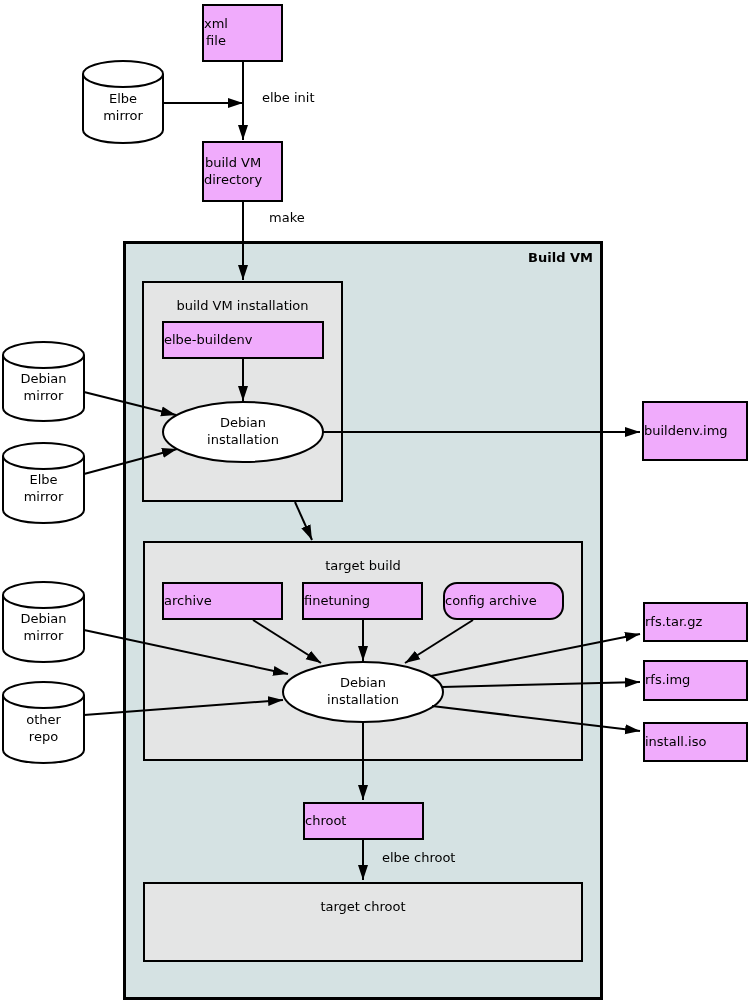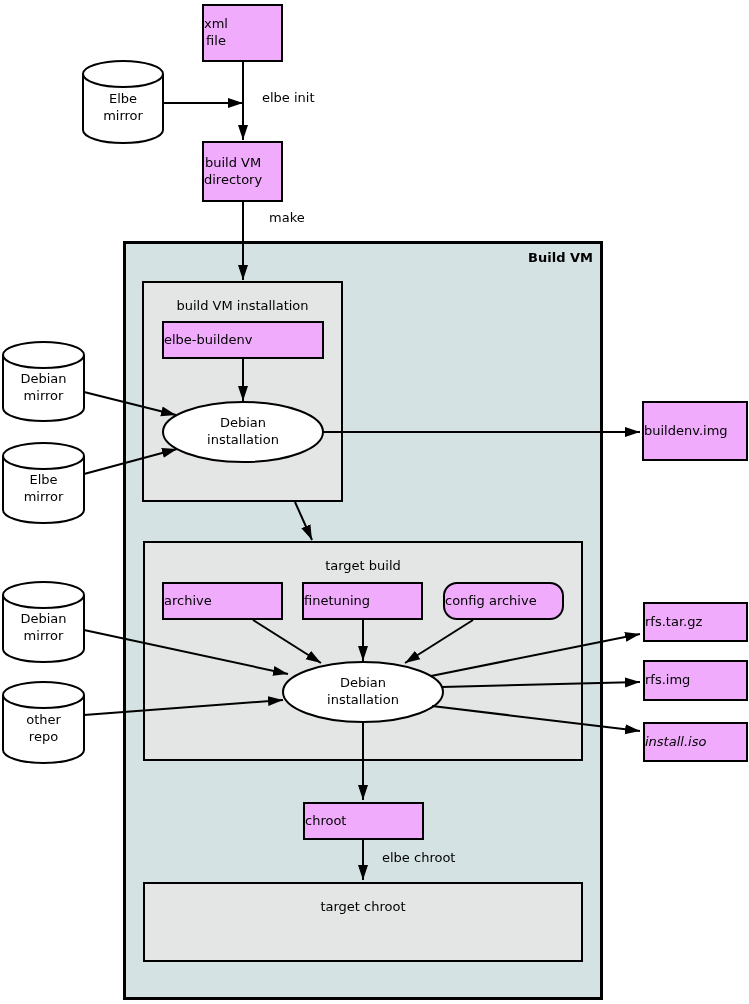--- a/index.html
+++ b/index.html
@@ -64,21 +64,21 @@
   }
   #n-xmlfile   { left: 202px; top: 4px;   width: 81px;  height: 58px; }
   #n-bvmdir    { left: 202px; top: 141px; width: 81px;  height: 61px; }
   #n-buildenv  { left: 162px; top: 321px; width: 162px; height: 38px; }
   #n-benvimg   { left: 642px; top: 401px; width: 106px; height: 60px; }
   #n-pkglist   { left: 162px; top: 582px; width: 121px; height: 38px; }
   #n-finetune  { left: 302px; top: 582px; width: 121px; height: 38px; }
   #n-confarch  { left: 443px; top: 582px; width: 121px; height: 38px; border-radius: 14px; }
   #n-rfstargz  { left: 643px; top: 602px; width: 105px; height: 40px; }
   #n-rfsimg    { left: 643px; top: 660px; width: 105px; height: 41px; }
-  #n-instiso   { left: 643px; top: 722px; width: 105px; height: 40px; font-style: italic; }
+  #n-instiso   { left: 643px; top: 722px; width: 105px; height: 40px; }
   #n-chroot    { left: 303px; top: 802px; width: 121px; height: 38px; }
 
   
   .shape-label {
     position: absolute;
     display: flex;
     align-items: center;
     justify-content: center;
     z-index: 4;
     pointer-events: none;

